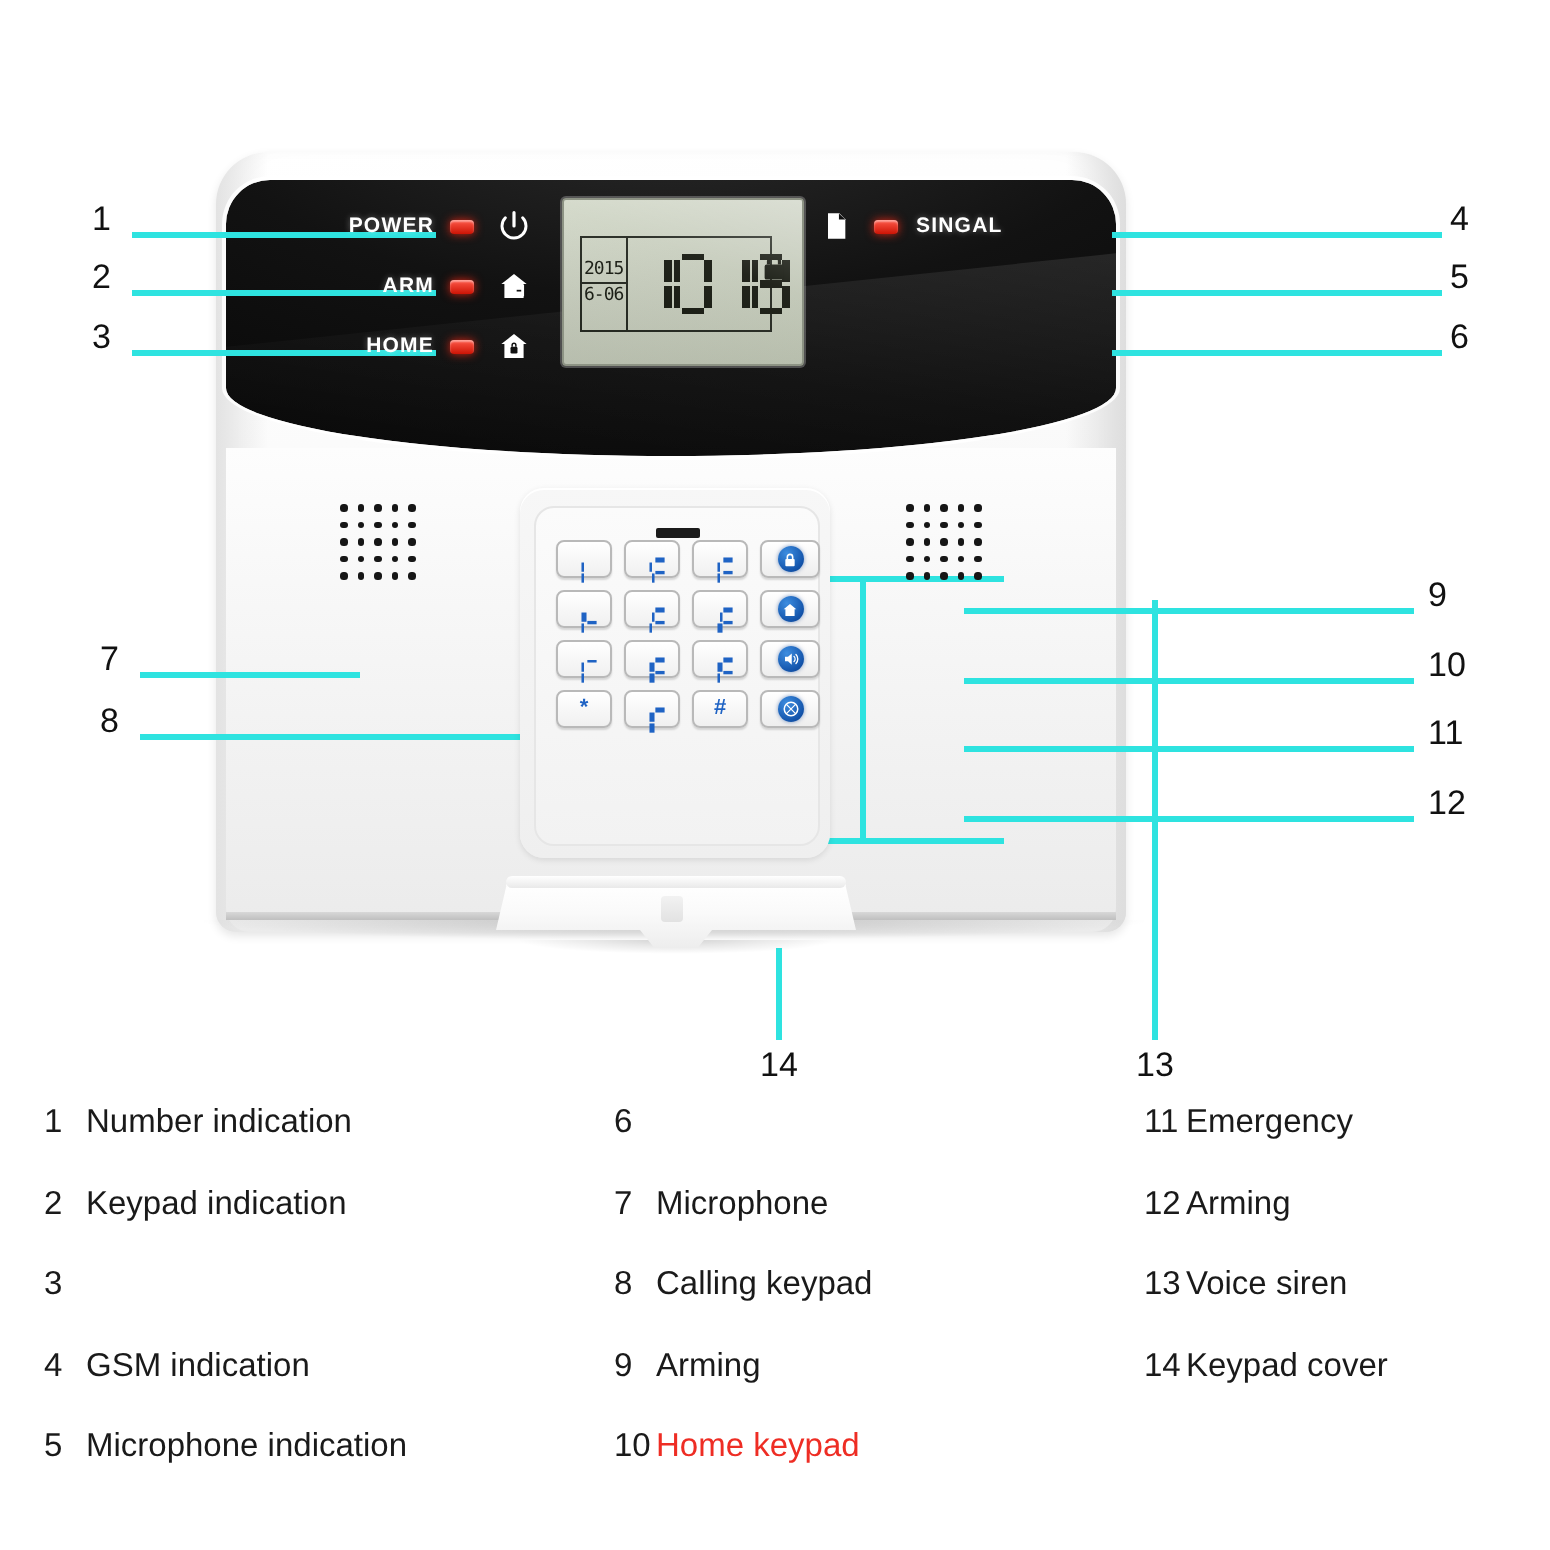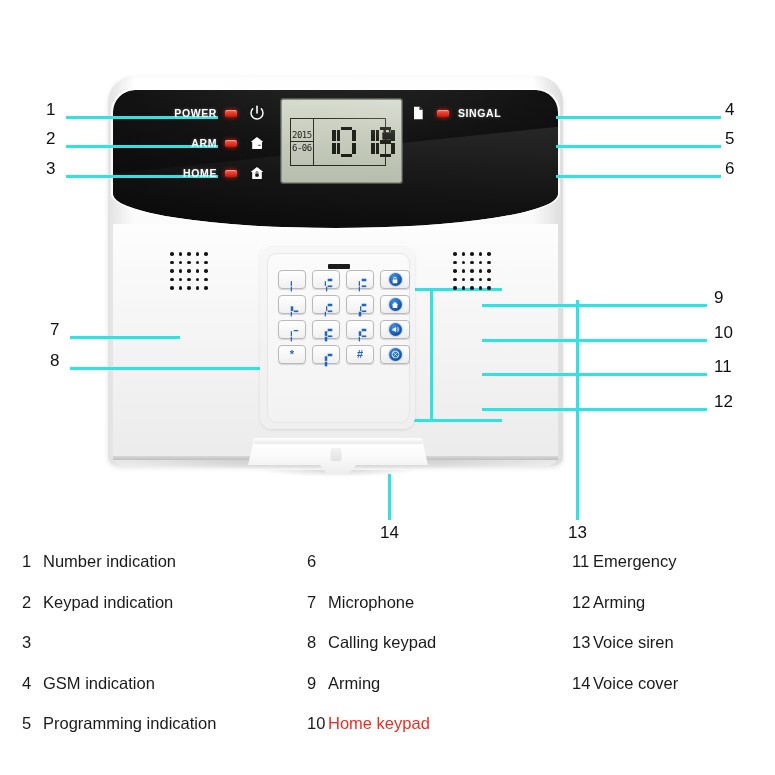--- a/index.html
+++ b/index.html
@@ -523,21 +523,21 @@
       </div>
       <div class="lg-item">
         <span class="lg-n">3</span>
       </div>
       <div class="lg-item">
         <span class="lg-n">4</span>
         <span class="lg-t">GSM indication</span>
       </div>
       <div class="lg-item">
         <span class="lg-n">5</span>
-        <span class="lg-t">Programming indication</span>
+        <span class="lg-t">Microphone indication</span>
       </div>
     </div>
   <div class="lg-col" id="lg-col-1" style="left:307px">
       <div class="lg-item">
         <span class="lg-n">6</span>
       </div>
       <div class="lg-item">
         <span class="lg-n">7</span>
         <span class="lg-t">Microphone</span>
       </div>
@@ -562,16 +562,16 @@
       <div class="lg-item">
         <span class="lg-n">12</span>
         <span class="lg-t">Arming</span>
       </div>
       <div class="lg-item">
         <span class="lg-n">13</span>
         <span class="lg-t">Voice siren</span>
       </div>
       <div class="lg-item">
         <span class="lg-n">14</span>
-        <span class="lg-t">Voice cover</span>
+        <span class="lg-t">Keypad cover</span>
       </div>
     </div>
 </div>
 
 </body></html>

